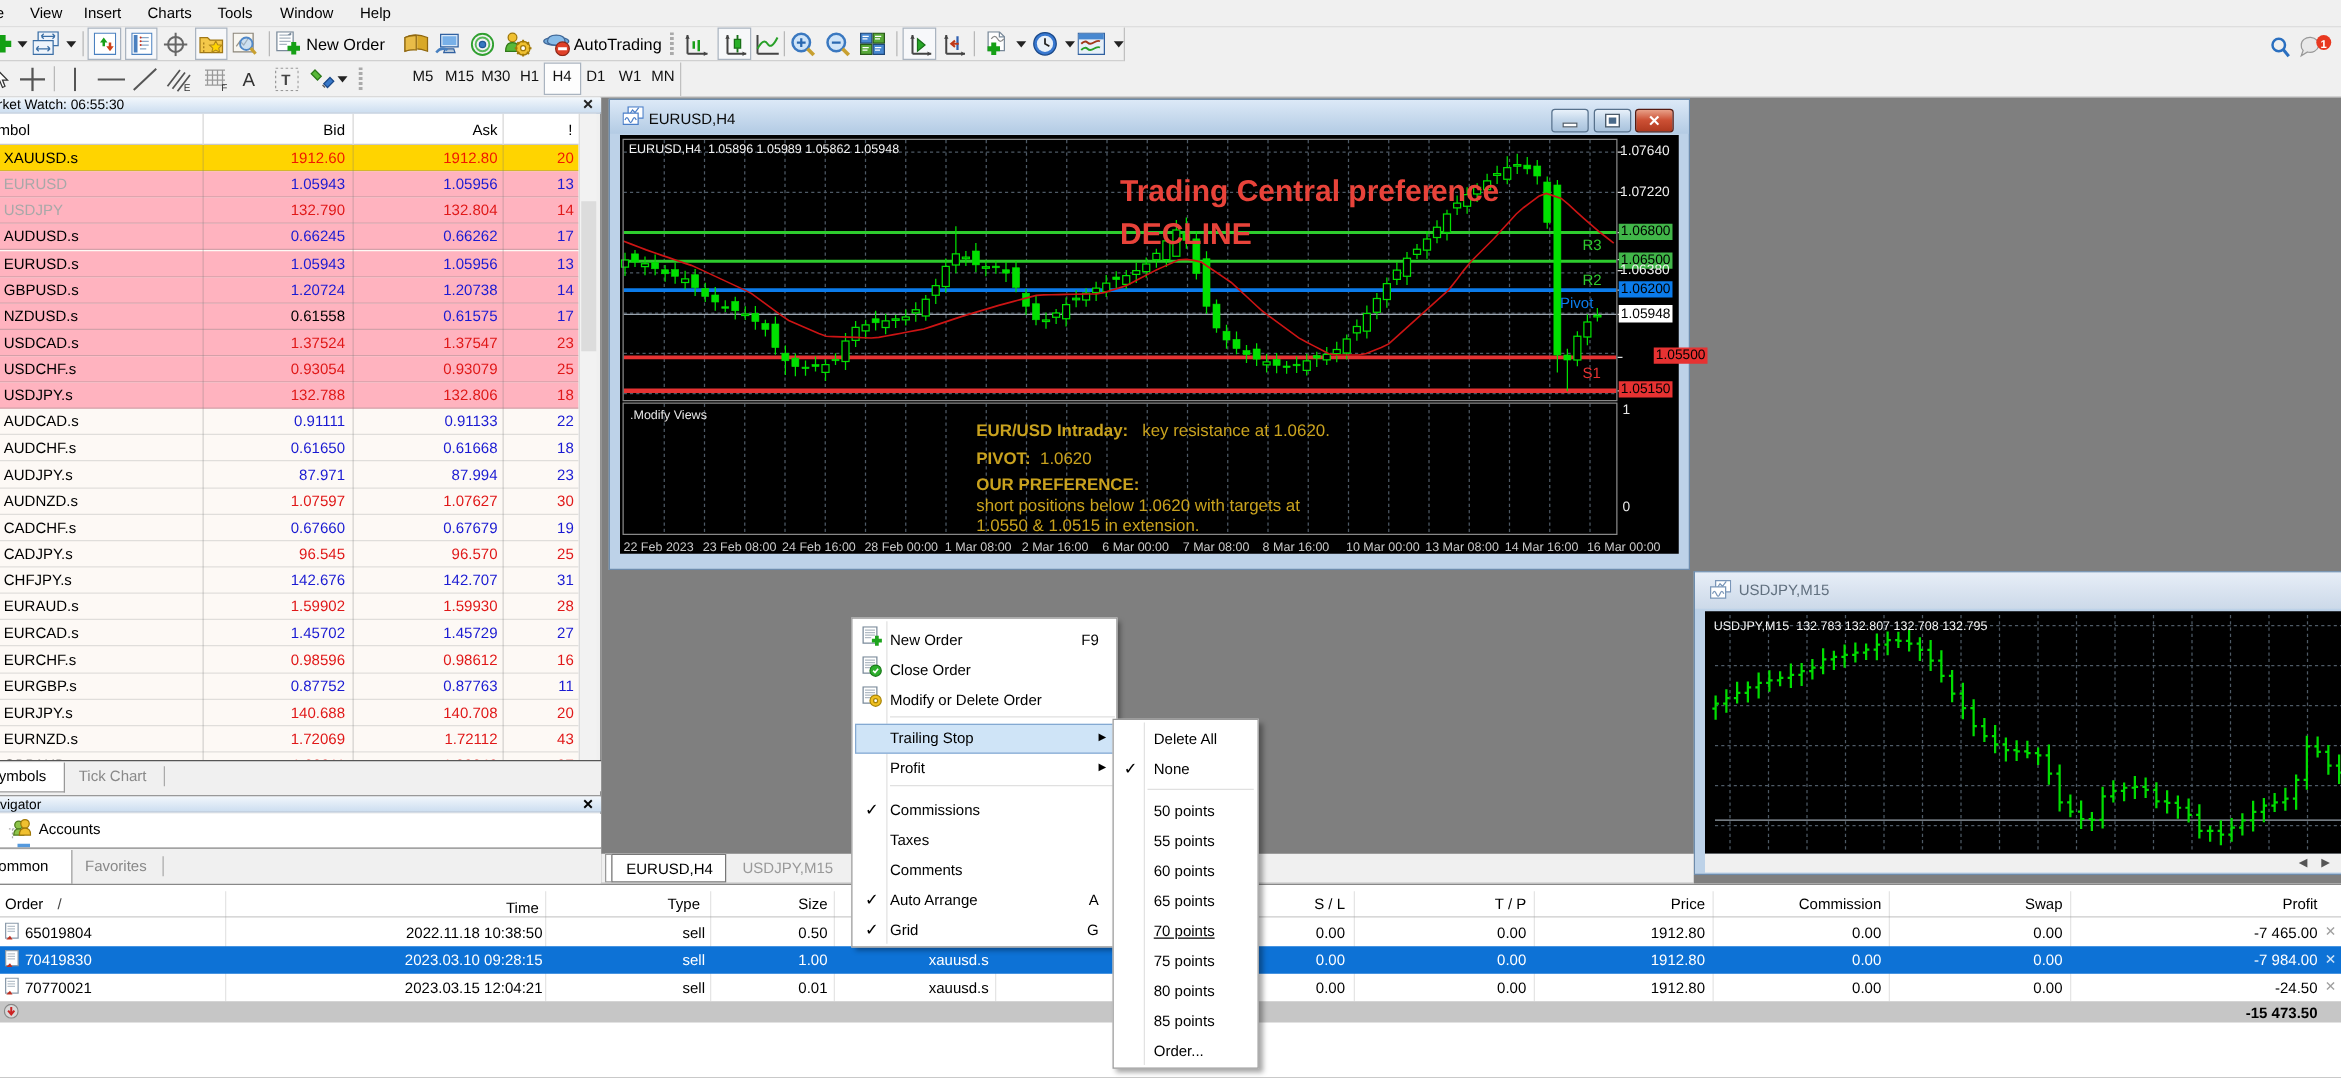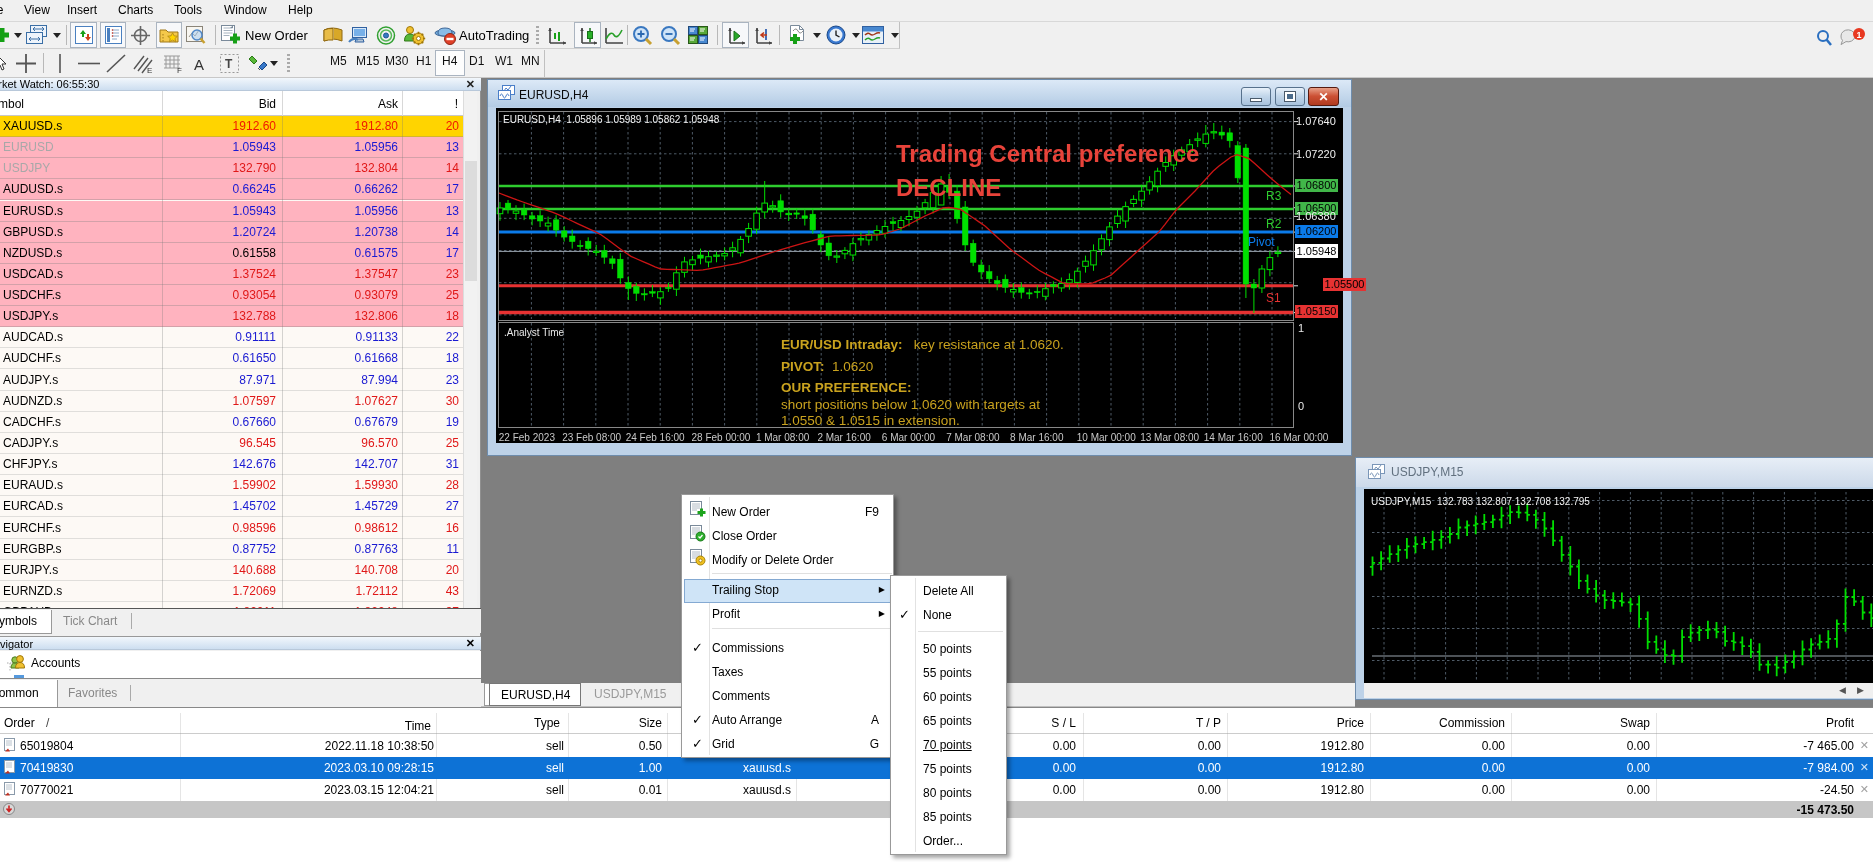--- a/index.html
+++ b/index.html
@@ -602,21 +602,21 @@
     <div class="abs" style="left:7px;top:6px;color:#f4f4f4;font-size:10px;">EURUSD,H4&nbsp; 1.05896 1.05989 1.05862 1.05948</div>
 
     <div class="abs" style="left:400px;top:32px;color:#e8433a;font-size:24px;font-weight:600;letter-spacing:0px;">Trading Central prefe<span style="letter-spacing:-2px;">r</span>ence</div>
     <div class="abs" style="left:400px;top:66px;color:#e8433a;font-size:24px;font-weight:600;letter-spacing:0px;">DECLINE</div>
 
     <div class="abs" style="left:770px;top:81px;color:#2ecc2e;font-size:12px;">R3</div>
     <div class="abs" style="left:770px;top:109px;color:#2ecc2e;font-size:12px;">R2</div>
     <div class="abs" style="left:752px;top:127px;color:#0b7bea;font-size:12px;">Pivot</div>
     <div class="abs" style="left:770px;top:183px;color:#e63232;font-size:12px;">S1</div>
 
-    <div class="abs" style="left:8px;top:219px;color:#e8e8e8;font-size:10px;">.Analyst Time</div>
+    <div class="abs" style="left:8px;top:219px;color:#e8e8e8;font-size:10px;">.Modify Views</div>
     <div class="abs" style="left:285px;top:229px;color:#c9a21e;font-size:13.5px;"><b>EUR/USD Intraday:</b>&nbsp;&nbsp; key resistance at 1.0620.</div>
     <div class="abs" style="left:285px;top:251px;color:#c9a21e;font-size:13.5px;"><b>PIVOT:</b>&nbsp;&nbsp;1.0620</div>
     <div class="abs" style="left:285px;top:272px;color:#c9a21e;font-size:13.5px;"><b>OUR PREFERENCE:</b></div>
     <div class="abs" style="left:285px;top:289px;color:#c9a21e;font-size:13.5px;">short positions below 1.0620 with targets at</div>
     <div class="abs" style="left:285px;top:305px;color:#c9a21e;font-size:13.5px;">1.0550 &amp; 1.0515 in extension.</div>
     <div class="abs" style="left:802px;top:214px;color:#e8e8e8;font-size:11px;">1</div>
     <div class="abs" style="left:802px;top:292px;color:#e8e8e8;font-size:11px;">0</div>
 
     <div class="abs" style="left:800px;top:7px;color:#f0f0f0;font-size:11px;">1.07640</div>
     <div class="abs" style="left:800px;top:40px;color:#f0f0f0;font-size:11px;">1.07220</div>

